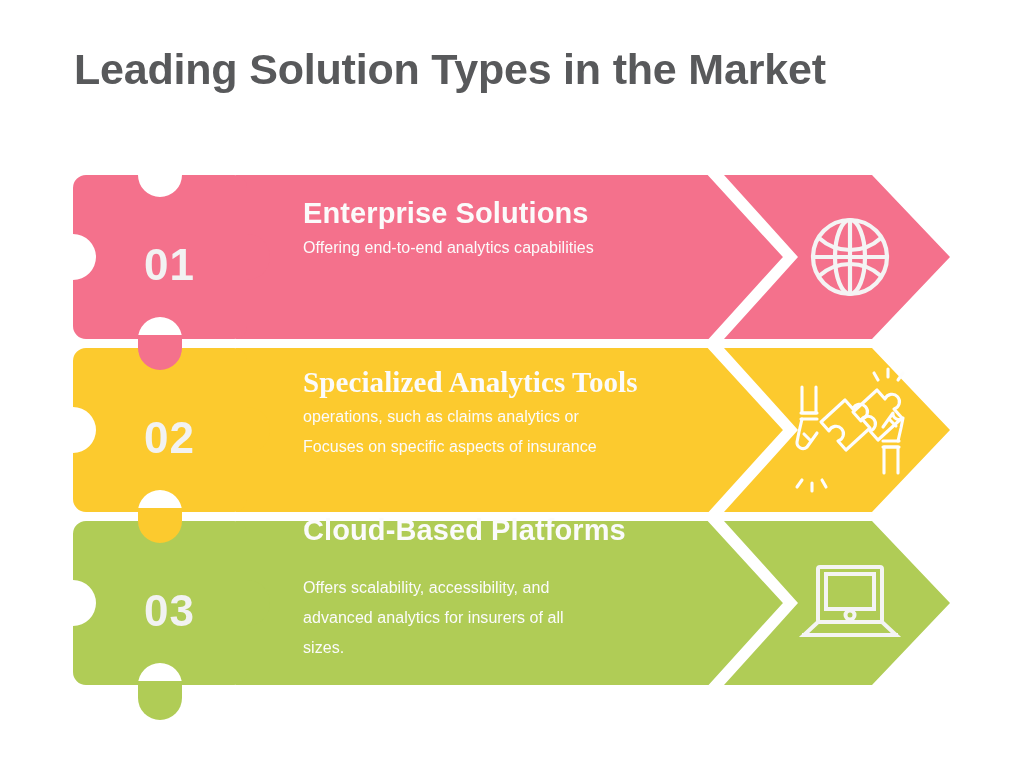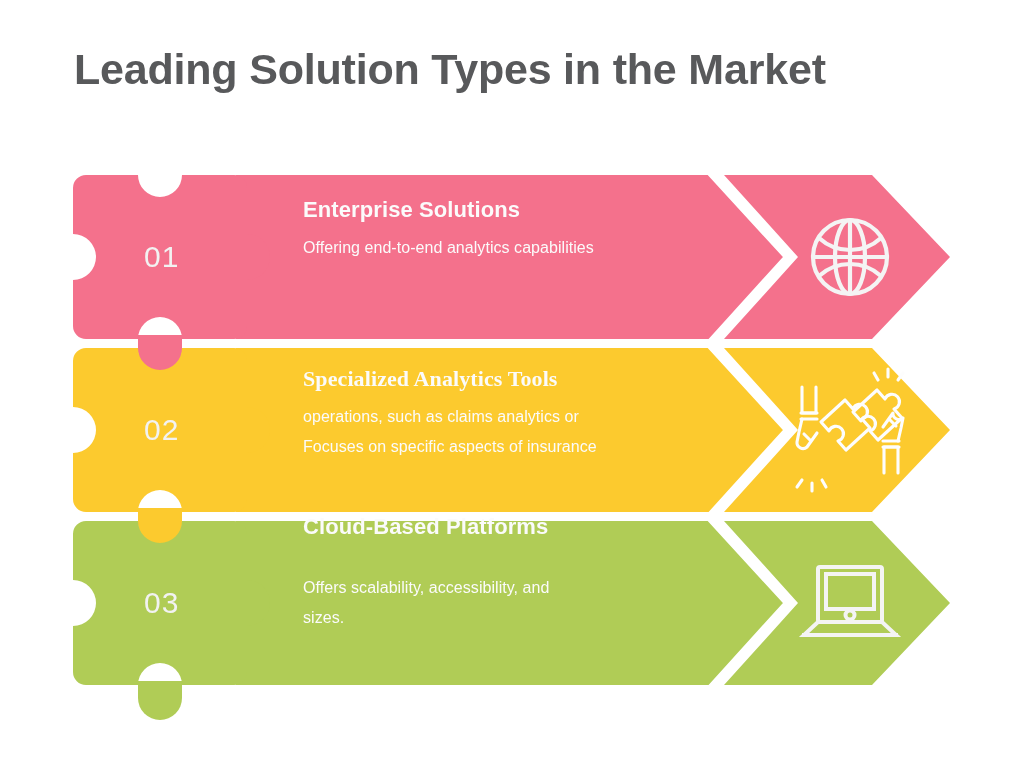--- a/index.html
+++ b/index.html
@@ -28,38 +28,38 @@
     width: 900px;
     font-size: 43px;
     font-weight: bold;
     color: #58595b;
     letter-spacing: -0.2px;
     line-height: 1.15;
     white-space: nowrap;
   }
   .row-title {
     position: absolute;
-    font-size: 22px;
+    font-size: 29px;
     font-weight: bold;
     color: #fbfbfb;
     letter-spacing: 0.1px;
     white-space: nowrap;
   }
   .row-desc {
     position: absolute;
     font-size: 16px;
     font-weight: normal;
     color: #fbfbfb;
     line-height: 30px;
     letter-spacing: 0.05px;
   }
   .row-number {
     position: absolute;
-    font-size: 30px;
-    font-weight: normal;
+    font-size: 44px;
+    font-weight: bold;
     color: #f2f2f2;
     letter-spacing: 1px;
   }
   .svg-layer {
     position: absolute;
     left: 0;
     top: 0;
     width: 1024px;
     height: 768px;
   }
@@ -241,17 +241,18 @@
     <div class="row-title" style="left:303px; top:366px;font-family:Liberation Serif, serif;">Specialized Analytics Tools</div>
     <div class="row-desc" style="left:303px; top:402px; width:430px;">
       <div>operations, such as claims analytics or</div>
       <div>Focuses on specific aspects of insurance</div>
     </div>
 
     <div class="row-number" style="left:144px; top:586px;">03</div>
     <div class="row-title" style="left:303px; top:514px;">Cloud-Based Platforms</div>
     <div class="row-desc" style="left:303px; top:573px; width:430px;">
       <div>Offers scalability, accessibility, and</div>
+      <div>advanced analytics for insurers of all</div>
       <div>sizes.</div>
     </div>
 
   </div>
 </div>
 
 </body></html>

